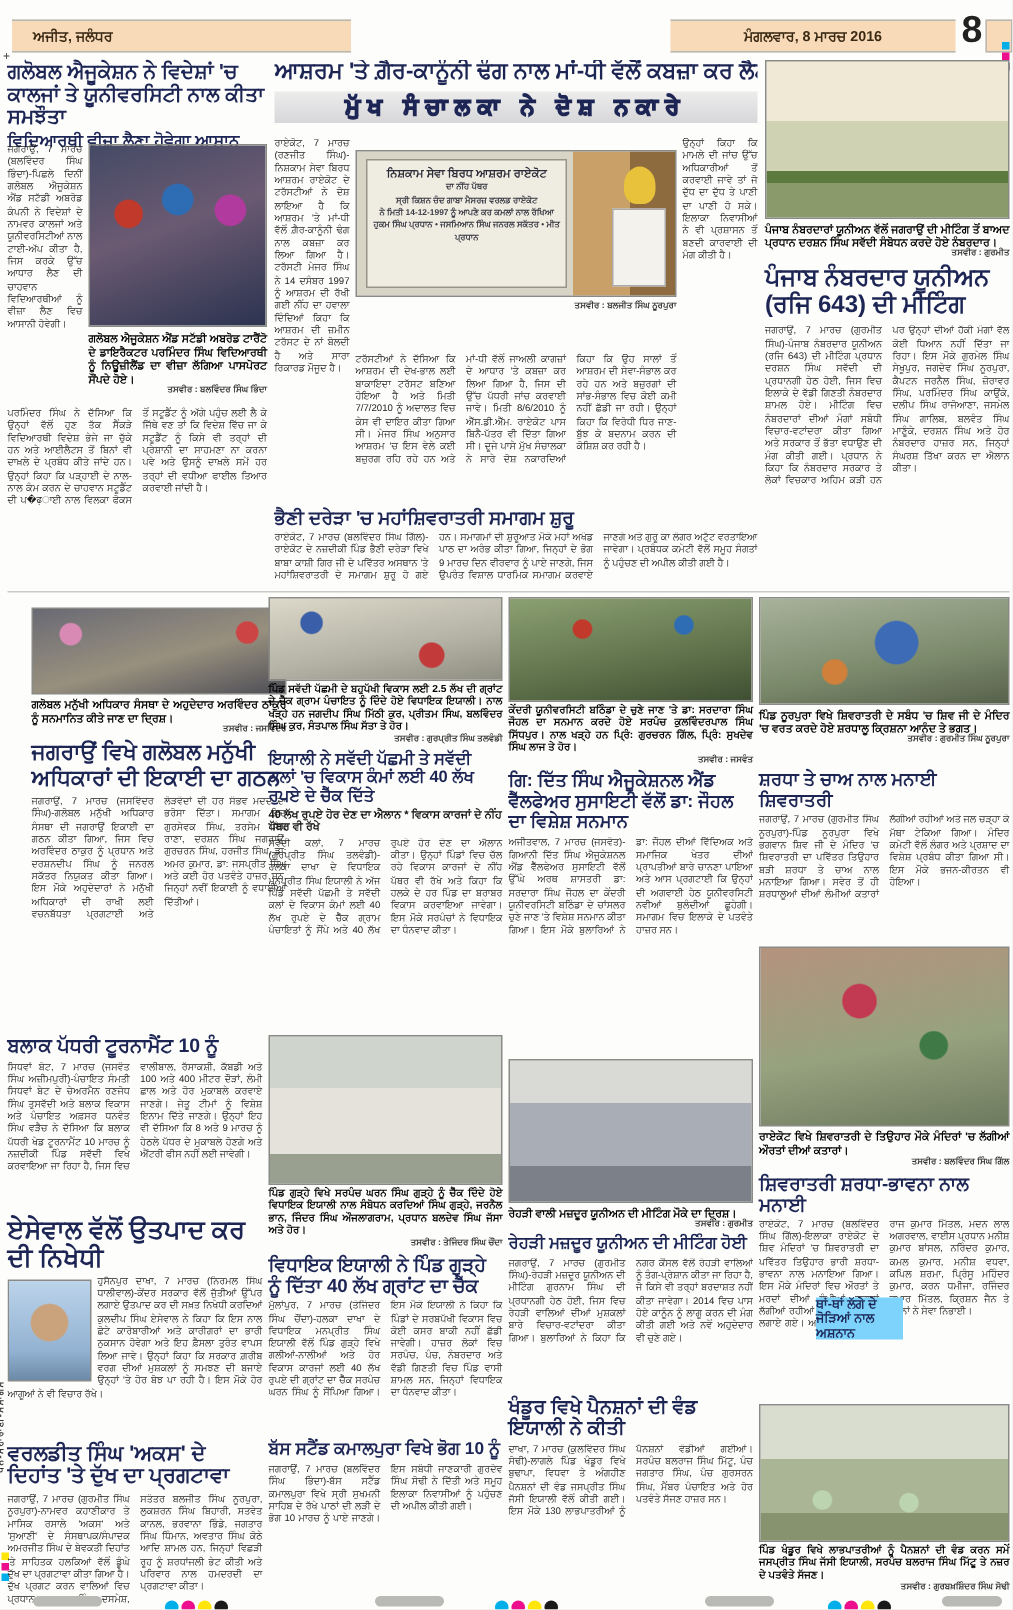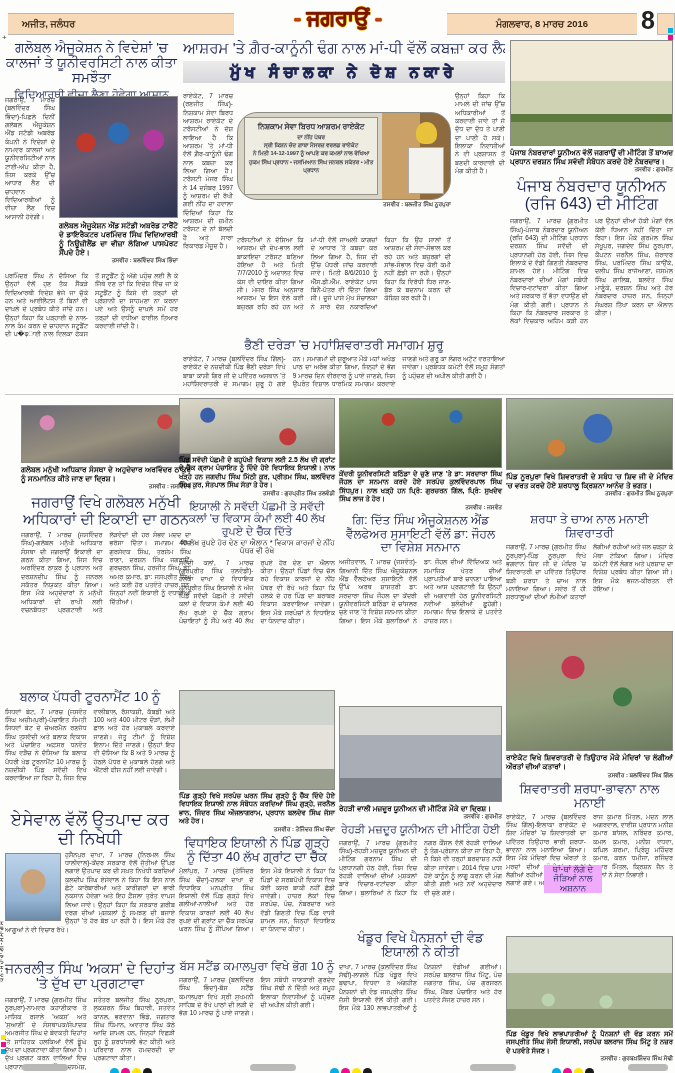--- a/index.html
+++ b/index.html
@@ -9,21 +9,21 @@
   .mast-band{position:absolute;height:20px;background:#f8d9b8;border-top:1px solid #b7b7b3;border-bottom:1px solid #b7b7b3;
              display:flex;align-items:center;font-weight:bold;font-size:9.5px;color:#3a2a14;}
   .mast-left{left:8px;top:13px;width:212px;padding-left:14px;align-items:center;}
   .mast-right{left:447px;top:13px;width:190px;justify-content:center;}
   .mast-logo{position:absolute;left:238px;top:6px;width:200px;text-align:center;font-size:21px;font-weight:bold;
              color:#e13a1e;-webkit-text-stroke:0.6px #7a1500;text-shadow:0 1px 0 #f7c200,0 -1px 0 #f7c200,1px 0 0 #f7c200,-1px 0 0 #f7c200;}
   .mast-page{position:absolute;left:641px;top:6px;font-size:25px;font-weight:bold;color:#222;}
   .mast-chip{position:absolute;left:657px;top:13px;width:16px;height:20px;background:#f8d9b8;border:1px solid #b7b7b3;}
   .edge-cmyk{position:absolute;width:5px;height:5px;}
   
-  .hl{font-weight:normal;color:#1c2554;text-align:center;line-height:1.12;}
+  .hl{font-weight:bold;color:#1c2554;line-height:1.12;}
   .body{font-size:6.4px;line-height:1.3;text-align:justify;color:#1c1c1c;}
   .cols2{column-count:2;column-gap:7px;}
   .cols3{column-count:3;column-gap:7px;}
   .cap{font-size:7.3px;font-weight:bold;line-height:1.25;text-align:justify;color:#000;}
   .credit{display:block;text-align:right;font-size:5.8px;font-weight:bold;color:#333;}
   .photo{border:1px solid #8a8a86;box-sizing:border-box;}
   .abs{position:absolute;}
   
   .p-visa{background:radial-gradient(circle at 22% 38%,#c0392b 0 9px,transparent 10px),
           radial-gradient(circle at 50% 30%,#2e6db4 0 10px,transparent 11px),
@@ -53,21 +53,20 @@
   .rule{position:absolute;background:#c9c9c5;}
 </style>
 </head>
 <body>
 
 <div class="page">
 
   <div class="mast-band mast-left">
     <span>ਅਜੀਤ, ਜਲੰਧਰ</span>
   </div>
-  <div class="mast-logo">- ਜਗਰਾਉਂ -</div>
   <div class="mast-band mast-right">
     <span>ਮੰਗਲਵਾਰ, 8 ਮਾਰਚ 2016</span>
   </div>
   <div class="mast-page">8</div>
   <div class="mast-chip"></div>
 
   <div class="edge-cmyk" style="left:668px;top:28px;background:#00aeea;"></div>
   <div class="edge-cmyk" style="left:668px;top:35px;background:#ec0e8c;"></div>
   <div class="edge-cmyk" style="left:668px;top:42px;background:#1a1a1a;"></div>
   <div class="edge-cmyk" style="left:1px;top:1035px;background:#ffe608;"></div>
@@ -84,21 +83,21 @@
       <span>ਗਲੋਬਲ ਐਜੂਕੇਸ਼ਨ ਐਂਡ ਸਟੱਡੀ ਅਬਰੋਡ ਟਾਰੈਂਟੋ ਦੇ ਡਾਇਰੈਕਟਰ ਪਰਮਿੰਦਰ ਸਿੰਘ ਵਿਦਿਆਰਥੀ ਨੂੰ ਨਿਊਜ਼ੀਲੈਂਡ ਦਾ ਵੀਜ਼ਾ ਲੱਗਿਆ ਪਾਸਪੋਰਟ ਸੌਂਪਦੇ ਹੋਏ।</span>
       <span class="credit">ਤਸਵੀਰ : ਬਲਵਿੰਦਰ ਸਿੰਘ ਭਿੰਦਾ</span>
     </div>
     <div class="abs body cols2" style="left:0;top:232px;width:173px;height:120px;">ਪਰਮਿੰਦਰ ਸਿੰਘ ਨੇ ਦੱਸਿਆ ਕਿ ਉਨ੍ਹਾਂ ਵੱਲੋਂ ਹੁਣ ਤੱਕ ਸੈਂਕੜੇ ਵਿਦਿਆਰਥੀ ਵਿਦੇਸ਼ ਭੇਜੇ ਜਾ ਚੁੱਕੇ ਹਨ ਅਤੇ ਆਈਲੈਟਸ ਤੋਂ ਬਿਨਾਂ ਵੀ ਦਾਖ਼ਲੇ ਦੇ ਪ੍ਰਬੰਧ ਕੀਤੇ ਜਾਂਦੇ ਹਨ। ਉਨ੍ਹਾਂ ਕਿਹਾ ਕਿ ਪੜ੍ਹਾਈ ਦੇ ਨਾਲ-ਨਾਲ ਕੰਮ ਕਰਨ ਦੇ ਚਾਹਵਾਨ ਸਟੂਡੈਂਟ ਦੀ ਪ�ढ़ਾਈ ਨਾਲ ਵਿਲਕਾ ਫੋਕਸ ਤੋਂ ਸਟੂਡੈਂਟ ਨੂੰ ਅੱਗੇ ਪਹੁੰਚ ਲਈ ਲੈ ਕੇ ਜਿੱਥੇ ਵਣ ਤਾਂ ਕਿ ਵਿਦੇਸ਼ ਵਿੱਚ ਜਾ ਕੇ ਸਟੂਡੈਂਟ ਨੂੰ ਕਿਸੇ ਵੀ ਤਰ੍ਹਾਂ ਦੀ ਪ੍ਰੇਸ਼ਾਨੀ ਦਾ ਸਾਹਮਣਾ ਨਾ ਕਰਨਾ ਪਵੇ ਅਤੇ ਉਸਨੂੰ ਦਾਖ਼ਲੇ ਸਮੇਂ ਹਰ ਤਰ੍ਹਾਂ ਦੀ ਵਧੀਆ ਫਾਈਲ ਤਿਆਰ ਕਰਵਾਈ ਜਾਂਦੀ ਹੈ।</div>
   </div>
 
   <div class="abs" style="left:183px;top:40px;width:322px;height:295px;">
     <div class="hl" style="font-size:15px;white-space:nowrap;overflow:hidden;">ਆਸ਼ਰਮ 'ਤੇ ਗ਼ੈਰ-ਕਾਨੂੰਨੀ ਢੰਗ ਨਾਲ ਮਾਂ-ਧੀ ਵੱਲੋਂ ਕਬਜ਼ਾ ਕਰ ਲੈਣ ਦਾ ਦੋਸ਼</div>
     <div class="outline" style="font-size:15px;margin-top:4px;padding:2px 17px;">ਮੁੱਖ ਸੰਚਾਲਕਾ ਨੇ ਦੋਸ਼ ਨਕਾਰੇ</div>
     <div class="abs body" style="left:0;top:52px;width:50px;height:243px;">ਰਾਏਕੋਟ, 7 ਮਾਰਚ (ਰਣਜੀਤ ਸਿੰਘ)-ਨਿਸ਼ਕਾਮ ਸੇਵਾ ਬਿਰਧ ਆਸ਼ਰਮ ਰਾਏਕੋਟ ਦੇ ਟਰੱਸਟੀਆਂ ਨੇ ਦੋਸ਼ ਲਾਇਆ ਹੈ ਕਿ ਆਸ਼ਰਮ 'ਤੇ ਮਾਂ-ਧੀ ਵੱਲੋਂ ਗ਼ੈਰ-ਕਾਨੂੰਨੀ ਢੰਗ ਨਾਲ ਕਬਜ਼ਾ ਕਰ ਲਿਆ ਗਿਆ ਹੈ। ਟਰੱਸਟੀ ਮੇਜਰ ਸਿੰਘ ਨੇ 14 ਦਸੰਬਰ 1997 ਨੂੰ ਆਸ਼ਰਮ ਦੀ ਰੱਖੀ ਗਈ ਨੀਂਹ ਦਾ ਹਵਾਲਾ ਦਿੰਦਿਆਂ ਕਿਹਾ ਕਿ ਆਸ਼ਰਮ ਦੀ ਜ਼ਮੀਨ ਟਰੱਸਟ ਦੇ ਨਾਂ ਬੋਲਦੀ ਹੈ ਅਤੇ ਸਾਰਾ ਰਿਕਾਰਡ ਮੌਜੂਦ ਹੈ।</div>
-    <div class="abs photo" style="left:54px;top:72px;width:214px;height:88px;background:linear-gradient(90deg,#d8d4c6 0 68%,#c9a067 68% 86%,#8d6b3e 86%);border-radius:20px;">
+    <div class="abs photo" style="left:54px;top:60px;width:214px;height:98px;background:linear-gradient(90deg,#d8d4c6 0 68%,#c9a067 68% 86%,#8d6b3e 86%);">
       <div class="plaque">
         <div class="t1">ਨਿਸ਼ਕਾਮ ਸੇਵਾ ਬਿਰਧ ਆਸ਼ਰਮ ਰਾਏਕੋਟ</div>
         <div>ਦਾ ਨੀਂਹ ਪੱਥਰ</div>
         <div>ਸ੍ਰੀ ਕਿਸ਼ਨ ਚੰਦ ਗਾਬਾ ਮੈਸਰਜ਼ ਵਰਲਡ ਰਾਏਕੋਟ</div>
         <div>ਨੇ ਮਿਤੀ 14-12-1997 ਨੂੰ ਆਪਣੇ ਕਰ ਕਮਲਾਂ ਨਾਲ ਰੱਖਿਆ</div>
         <div>ਹੁਕਮ ਸਿੰਘ ਪ੍ਰਧਾਨ • ਜਸਮਿਆਨ ਸਿੰਘ ਜਨਰਲ ਸਕੱਤਰ • ਮੀਤ ਪ੍ਰਧਾਨ</div>
       </div>
       <div style="position:absolute;right:6%;top:10%;width:10%;height:26%;border-radius:50% 50% 40% 40%;background:#e8c23a;"></div>
       <div style="position:absolute;right:3%;top:40%;width:16%;height:52%;background:#f4f2ec;border:1px solid #aaa;"></div>
     </div>
@@ -165,34 +164,34 @@
     </div>
     <div class="hl" style="font-size:12px;margin-top:16px;">ਸ਼ਰਧਾ ਤੇ ਚਾਅ ਨਾਲ ਮਨਾਈ ਸ਼ਿਵਰਾਤਰੀ</div>
     <div class="body cols2" style="margin-top:3px;height:84px;overflow:hidden;">ਜਗਰਾਉਂ, 7 ਮਾਰਚ (ਗੁਰਮੀਤ ਸਿੰਘ ਨੂਰਪੁਰਾ)-ਪਿੰਡ ਨੂਰਪੁਰਾ ਵਿਖੇ ਭਗਵਾਨ ਸ਼ਿਵ ਜੀ ਦੇ ਮੰਦਿਰ 'ਚ ਸ਼ਿਵਰਾਤਰੀ ਦਾ ਪਵਿੱਤਰ ਤਿਉਹਾਰ ਬੜੀ ਸ਼ਰਧਾ ਤੇ ਚਾਅ ਨਾਲ ਮਨਾਇਆ ਗਿਆ। ਸਵੇਰ ਤੋਂ ਹੀ ਸ਼ਰਧਾਲੂਆਂ ਦੀਆਂ ਲੰਮੀਆਂ ਕਤਾਰਾਂ ਲੱਗੀਆਂ ਰਹੀਆਂ ਅਤੇ ਜਲ ਚੜ੍ਹਾ ਕੇ ਮੱਥਾ ਟੇਕਿਆ ਗਿਆ। ਮੰਦਿਰ ਕਮੇਟੀ ਵੱਲੋਂ ਲੰਗਰ ਅਤੇ ਪ੍ਰਸ਼ਾਦ ਦਾ ਵਿਸ਼ੇਸ਼ ਪ੍ਰਬੰਧ ਕੀਤਾ ਗਿਆ ਸੀ। ਇਸ ਮੌਕੇ ਭਜਨ-ਕੀਰਤਨ ਵੀ ਹੋਇਆ।</div>
     <div class="photo p-queue" style="width:167px;height:120px;margin-top:4px;"></div>
     <div class="cap" style="margin-top:2px;">
       <span>ਰਾਏਕੋਟ ਵਿਖੇ ਸ਼ਿਵਰਾਤਰੀ ਦੇ ਤਿਉਹਾਰ ਮੌਕੇ ਮੰਦਿਰਾਂ 'ਚ ਲੱਗੀਆਂ ਔਰਤਾਂ ਦੀਆਂ ਕਤਾਰਾਂ।</span>
       <span class="credit">ਤਸਵੀਰ : ਬਲਵਿੰਦਰ ਸਿੰਘ ਗਿੱਲ</span>
     </div>
     <div class="hl" style="font-size:12.5px;margin-top:3px;">ਸ਼ਿਵਰਾਤਰੀ ਸ਼ਰਧਾ-ਭਾਵਨਾ ਨਾਲ ਮਨਾਈ</div>
     <div style="position:relative;margin-top:3px;height:126px;overflow:hidden;">
-      <div class="abs hl" style="left:38px;top:52px;width:58px;font-size:8.5px;background:#f0abfc;">ਥਾਂ-ਥਾਂ ਲੱਗੇ ਦੇ ਜੋੜਿਆਂ ਨਾਲ ਅਸ਼ਨਾਨ</div>
+      <div class="abs hl" style="left:38px;top:52px;width:58px;font-size:8.5px;background:#7dd3fc;">ਥਾਂ-ਥਾਂ ਲੱਗੇ ਦੇ ਜੋੜਿਆਂ ਨਾਲ ਅਸ਼ਨਾਨ</div>
       <div class="body cols2" style="height:126px;">ਰਾਏਕੋਟ, 7 ਮਾਰਚ (ਬਲਵਿੰਦਰ ਸਿੰਘ ਗਿੱਲ)-ਇਲਾਕਾ ਰਾਏਕੋਟ ਦੇ ਸ਼ਿਵ ਮੰਦਿਰਾਂ 'ਚ ਸ਼ਿਵਰਾਤਰੀ ਦਾ ਪਵਿੱਤਰ ਤਿਉਹਾਰ ਭਾਰੀ ਸ਼ਰਧਾ-ਭਾਵਨਾ ਨਾਲ ਮਨਾਇਆ ਗਿਆ। ਇਸ ਮੌਕੇ ਮੰਦਿਰਾਂ ਵਿਚ ਔਰਤਾਂ ਤੇ ਮਰਦਾਂ ਦੀਆਂ ਲੰਮੀਆਂ ਕਤਾਰਾਂ ਲੱਗੀਆਂ ਰਹੀਆਂ ਅਤੇ ਥਾਂ-ਥਾਂ ਲੰਗਰ ਲਗਾਏ ਗਏ। ਅਗਰਵਾਲ, ਸਚਿੰਦਰ ਰਾਜ ਕੁਮਾਰ ਮਿੱਤਲ, ਮਦਨ ਲਾਲ ਅਗਰਵਾਲ, ਵਾਈਸ ਪ੍ਰਧਾਨ ਮਨੀਸ਼ ਕੁਮਾਰ ਬਾਂਸਲ, ਨਰਿੰਦਰ ਕੁਮਾਰ, ਕਮਲ ਕੁਮਾਰ, ਮਨੀਸ਼ ਵਧਵਾ, ਕਪਿਲ ਸ਼ਰਮਾ, ਪ੍ਰਿੰਸੂ ਮਹਿੰਦਰ ਕੁਮਾਰ, ਕਰਨ ਧਮੀਜਾ, ਰਜਿੰਦਰ ਕੁਮਾਰ ਮਿੱਤਲ, ਕ੍ਰਿਸ਼ਨ ਜੈਨ ਤੇ ਹੋਰਨਾਂ ਨੇ ਸੇਵਾ ਨਿਭਾਈ।</div>
     </div>
   </div>
 
   <div class="abs" style="left:5px;top:690px;width:170px;height:372px;">
     <div class="hl" style="font-size:13px;">ਬਲਾਕ ਪੱਧਰੀ ਟੂਰਨਾਮੈਂਟ 10 ਨੂੰ</div>
     <div class="body cols2" style="margin-top:3px;height:96px;overflow:hidden;">ਸਿਧਵਾਂ ਬੇਟ, 7 ਮਾਰਚ (ਜਸਵੰਤ ਸਿੰਘ ਅਜ਼ੀਮਪੁਰੀ)-ਪੰਚਾਇਤ ਸੰਮਤੀ ਸਿਧਵਾਂ ਬੇਟ ਦੇ ਚੇਅਰਮੈਨ ਰਣਜੋਧ ਸਿੰਘ ਤੁਸਵੱਦੀ ਅਤੇ ਬਲਾਕ ਵਿਕਾਸ ਅਤੇ ਪੰਚਾਇਤ ਅਫ਼ਸਰ ਧਨਵੰਤ ਸਿੰਘ ਵੜੈਚ ਨੇ ਦੱਸਿਆ ਕਿ ਬਲਾਕ ਪੱਧਰੀ ਖੇਡ ਟੂਰਨਾਮੈਂਟ 10 ਮਾਰਚ ਨੂੰ ਨਜ਼ਦੀਕੀ ਪਿੰਡ ਸਵੱਦੀ ਵਿਖੇ ਕਰਵਾਇਆ ਜਾ ਰਿਹਾ ਹੈ, ਜਿਸ ਵਿਚ ਵਾਲੀਬਾਲ, ਰੱਸਾਕਸ਼ੀ, ਕੱਬਡੀ ਅਤੇ 100 ਅਤੇ 400 ਮੀਟਰ ਦੌੜਾਂ, ਲੰਮੀ ਛਾਲ ਅਤੇ ਹੋਰ ਮੁਕਾਬਲੇ ਕਰਵਾਏ ਜਾਣਗੇ। ਜੇਤੂ ਟੀਮਾਂ ਨੂੰ ਵਿਸ਼ੇਸ਼ ਇਨਾਮ ਦਿੱਤੇ ਜਾਣਗੇ। ਉਨ੍ਹਾਂ ਇਹ ਵੀ ਦੱਸਿਆ ਕਿ 8 ਅਤੇ 9 ਮਾਰਚ ਨੂੰ ਹੇਠਲੇ ਪੱਧਰ ਦੇ ਮੁਕਾਬਲੇ ਹੋਣਗੇ ਅਤੇ ਐਂਟਰੀ ਫੀਸ ਨਹੀਂ ਲਈ ਜਾਵੇਗੀ।</div>
     <div class="hl" style="font-size:17px;margin-top:6px;">ਏਸੇਵਾਲ ਵੱਲੋਂ ਉਤਪਾਦ ਕਰ ਦੀ ਨਿਖੇਧੀ</div>
     <div style="margin-top:3px;height:104px;overflow:hidden;">
       <div class="photo p-portrait" style="float:left;width:56px;height:68px;margin:2px 4px 2px 0;"></div>
       <div class="body">ਹੁਸੈਨਪੁਰ ਦਾਖਾ, 7 ਮਾਰਚ (ਨਿਰਮਲ ਸਿੰਘ ਧਾਲੀਵਾਲ)-ਕੇਂਦਰ ਸਰਕਾਰ ਵੱਲੋਂ ਜੁੱਤੀਆਂ ਉੱਪਰ ਲਗਾਏ ਉਤਪਾਦ ਕਰ ਦੀ ਸਖ਼ਤ ਨਿਖੇਧੀ ਕਰਦਿਆਂ ਕੁਲਦੀਪ ਸਿੰਘ ਏਸੇਵਾਲ ਨੇ ਕਿਹਾ ਕਿ ਇਸ ਨਾਲ ਛੋਟੇ ਕਾਰੋਬਾਰੀਆਂ ਅਤੇ ਕਾਰੀਗਰਾਂ ਦਾ ਭਾਰੀ ਨੁਕਸਾਨ ਹੋਵੇਗਾ ਅਤੇ ਇਹ ਫ਼ੈਸਲਾ ਤੁਰੰਤ ਵਾਪਸ ਲਿਆ ਜਾਵੇ। ਉਨ੍ਹਾਂ ਕਿਹਾ ਕਿ ਸਰਕਾਰ ਗ਼ਰੀਬ ਵਰਗ ਦੀਆਂ ਮੁਸ਼ਕਲਾਂ ਨੂੰ ਸਮਝਣ ਦੀ ਬਜਾਏ ਉਨ੍ਹਾਂ 'ਤੇ ਹੋਰ ਬੋਝ ਪਾ ਰਹੀ ਹੈ। ਇਸ ਮੌਕੇ ਹੋਰ ਆਗੂਆਂ ਨੇ ਵੀ ਵਿਚਾਰ ਰੱਖੇ।</div>
     </div>
-    <div class="hl" style="font-size:14px;margin-top:6px;">ਜਨਰਲੀਤ ਸਿੰਘ 'ਅਕਸ' ਦੇ ਦਿਹਾਂਤ 'ਤੇ ਦੁੱਖ ਦਾ ਪ੍ਰਗਟਾਵਾ</div>
+    <div class="hl" style="font-size:14px;margin-top:6px;">ਵਰਲਡੀਤ ਸਿੰਘ 'ਅਕਸ' ਦੇ ਦਿਹਾਂਤ 'ਤੇ ਦੁੱਖ ਦਾ ਪ੍ਰਗਟਾਵਾ</div>
     <div class="body cols2" style="margin-top:4px;height:92px;overflow:hidden;">ਜਗਰਾਉਂ, 7 ਮਾਰਚ (ਗੁਰਮੀਤ ਸਿੰਘ ਨੂਰਪੁਰਾ)-ਨਾਮਵਰ ਕਹਾਣੀਕਾਰ ਤੇ ਮਾਸਿਕ ਰਸਾਲੇ 'ਅਕਸ' ਅਤੇ 'ਸੁਆਣੀ' ਦੇ ਸੰਸਥਾਪਕ/ਸੰਪਾਦਕ ਅਮਰਜੀਤ ਸਿੰਘ ਦੇ ਬੇਵਕਤੀ ਦਿਹਾਂਤ 'ਤੇ ਸਾਹਿਤਕ ਹਲਕਿਆਂ ਵੱਲੋਂ ਡੂੰਘੇ ਦੁੱਖ ਦਾ ਪ੍ਰਗਟਾਵਾ ਕੀਤਾ ਗਿਆ ਹੈ। ਦੁੱਖ ਪ੍ਰਗਟ ਕਰਨ ਵਾਲਿਆਂ ਵਿਚ ਪ੍ਰਧਾਨ ਦਲਬਾਰਾ ਸਿੰਘ ਦਸਮੇਸ਼, ਸਤੰਤਰ ਬਲਜੀਤ ਸਿੰਘ ਨੂਰਪੁਰਾ, ਲੁਕਸ਼ਰਨ ਸਿੰਘ ਬਿਹਾਰੀ, ਸਤਵੇਤ ਕਾਨਲ, ਭਰਵਾਨਾ ਭਿੰਡੇ, ਜਗਤਾਰ ਸਿੰਘ ਧਿੰਮਾਨ, ਅਵਤਾਰ ਸਿੰਘ ਕੋਠੇ ਆਦਿ ਸ਼ਾਮਲ ਹਨ, ਜਿਨ੍ਹਾਂ ਵਿਛੜੀ ਰੂਹ ਨੂੰ ਸ਼ਰਧਾਂਜਲੀ ਭੇਟ ਕੀਤੀ ਅਤੇ ਪਰਿਵਾਰ ਨਾਲ ਹਮਦਰਦੀ ਦਾ ਪ੍ਰਗਟਾਵਾ ਕੀਤਾ।</div>
   </div>
 
   <div class="abs" style="left:179px;top:690px;width:156px;height:372px;">
     <div class="photo p-gurhe" style="width:156px;height:100px;"></div>
     <div class="cap" style="margin-top:2px;font-size:6.8px;">
       <span>ਪਿੰਡ ਗੁੜ੍ਹੇ ਵਿਖੇ ਸਰਪੰਚ ਘਰਨ ਸਿੰਘ ਗੁੜ੍ਹੇ ਨੂੰ ਚੈੱਕ ਦਿੰਦੇ ਹੋਏ ਵਿਧਾਇਕ ਇਯਾਲੀ ਨਾਲ ਸੰਬੋਧਨ ਕਰਦਿਆਂ ਸਿੰਘ ਗੁੜ੍ਹੇ, ਜਰਨੈਲ ਭਾਨ, ਜਿੰਦਰ ਸਿੰਘ ਔਜਲਾਗਰਾਮ, ਪ੍ਰਧਾਨ ਬਲਦੇਵ ਸਿੰਘ ਜੱਸਾ ਅਤੇ ਹੋਰ।</span>
       <span class="credit">ਤਸਵੀਰ : ਤੇਜਿੰਦਰ ਸਿੰਘ ਚੌਂਦਾ</span>
     </div>
     <div class="hl" style="font-size:12.5px;margin-top:3px;">ਵਿਧਾਇਕ ਇਯਾਲੀ ਨੇ ਪਿੰਡ ਗੁੜ੍ਹੇ ਨੂੰ ਦਿੱਤਾ 40 ਲੱਖ ਗ੍ਰਾਂਟ ਦਾ ਚੈੱਕ</div>

